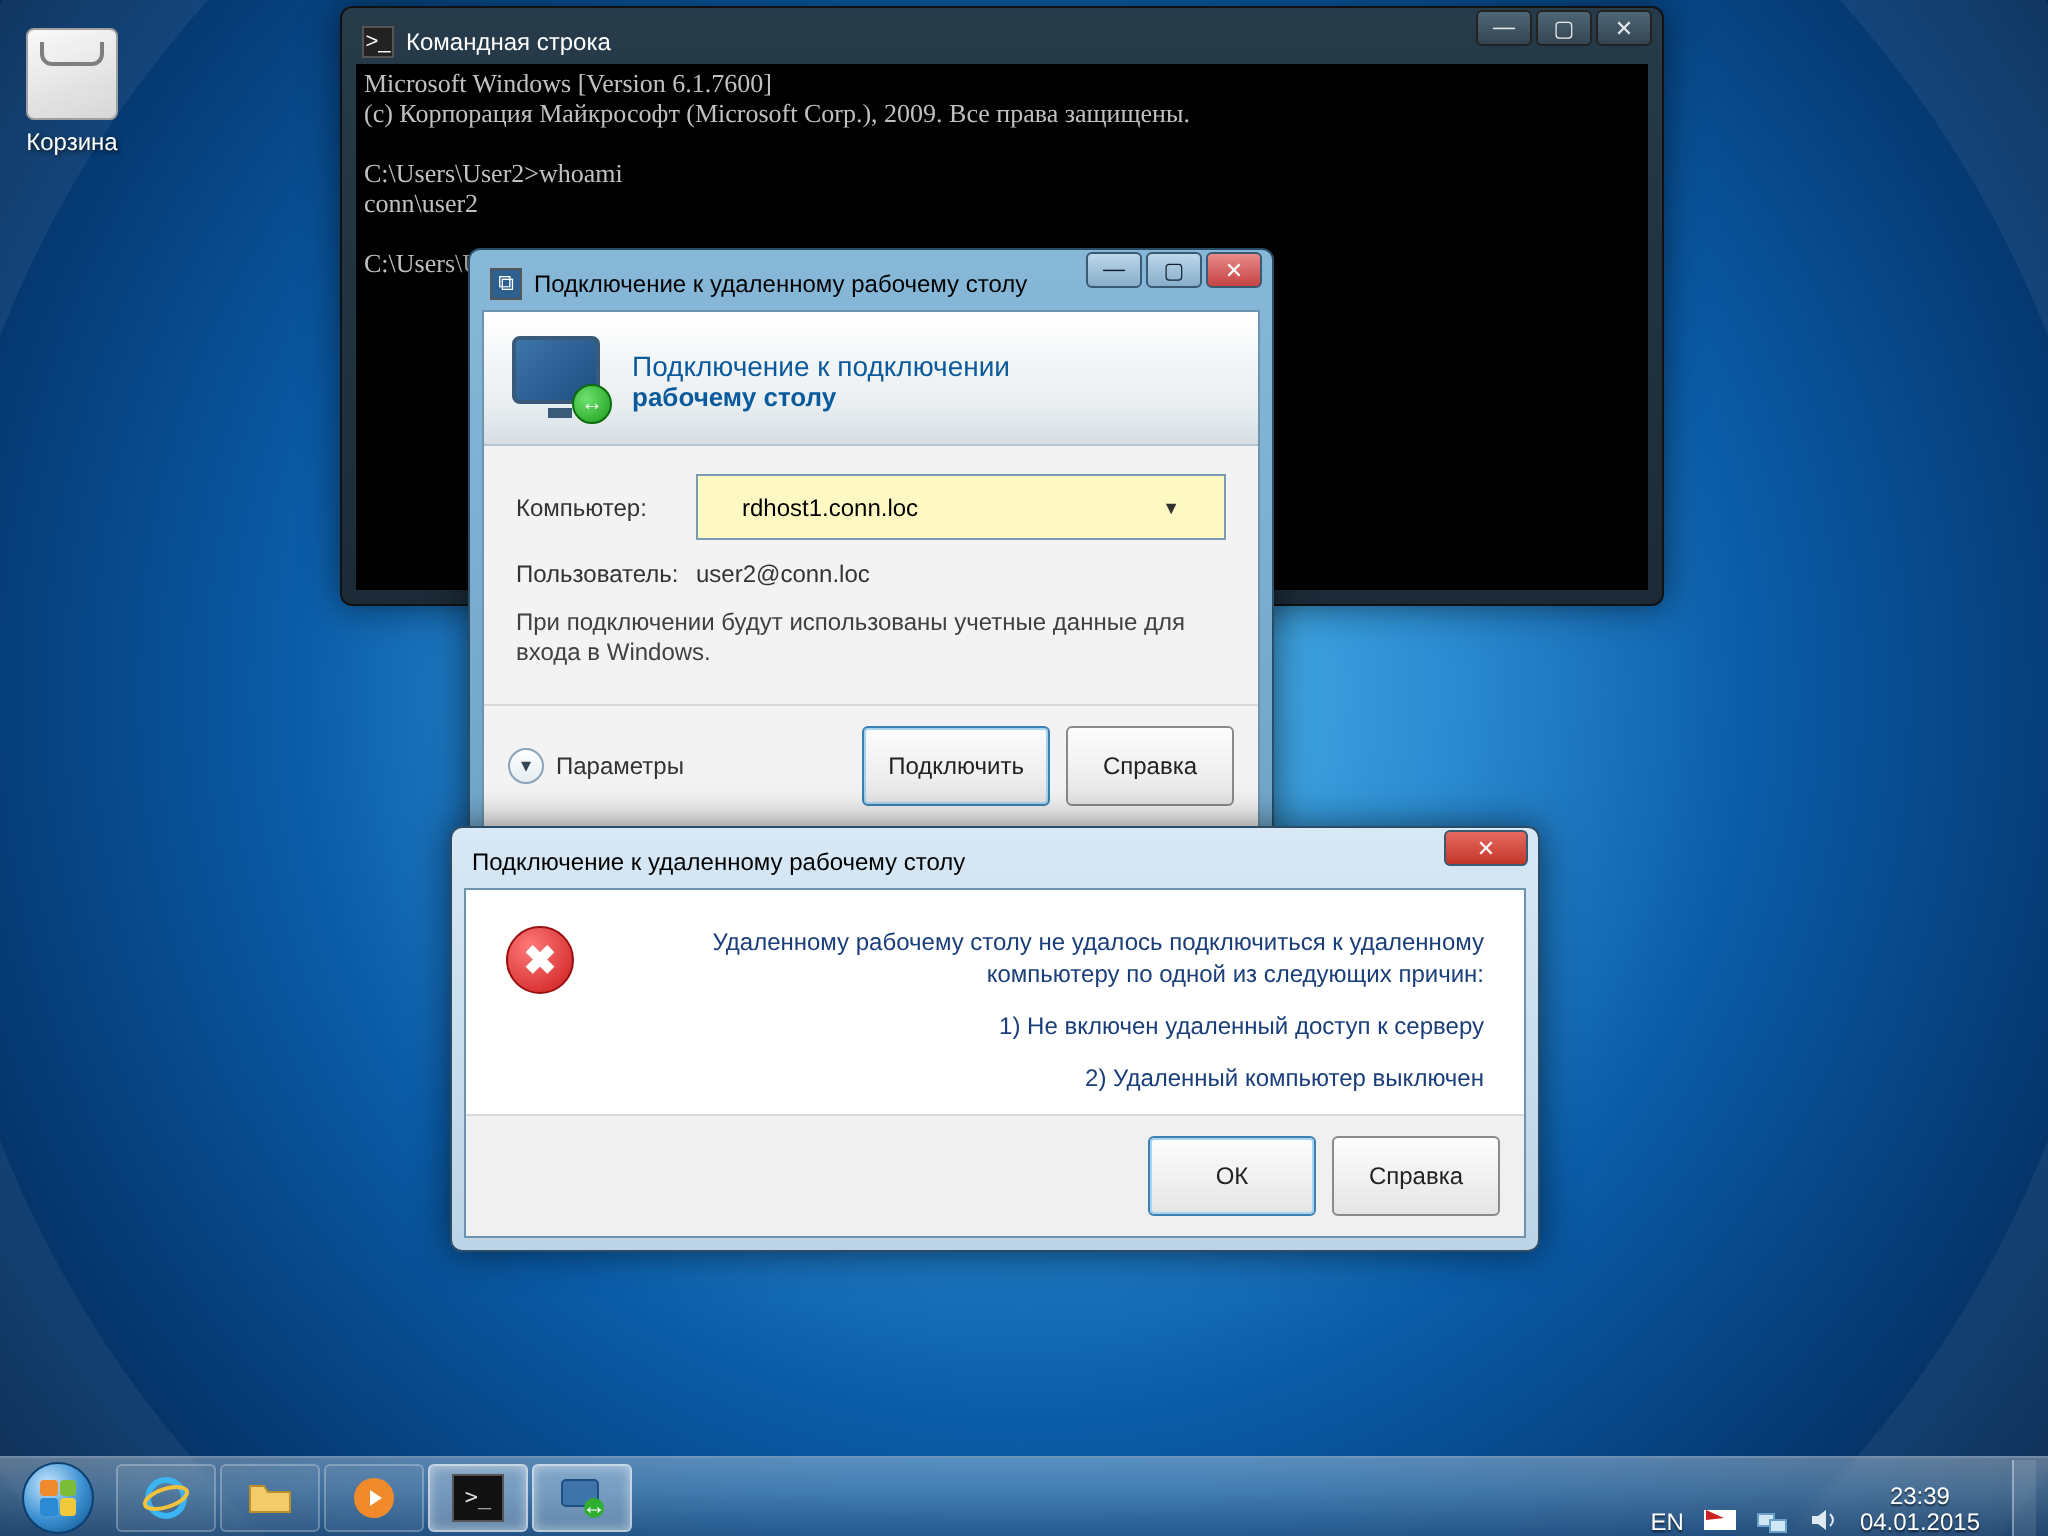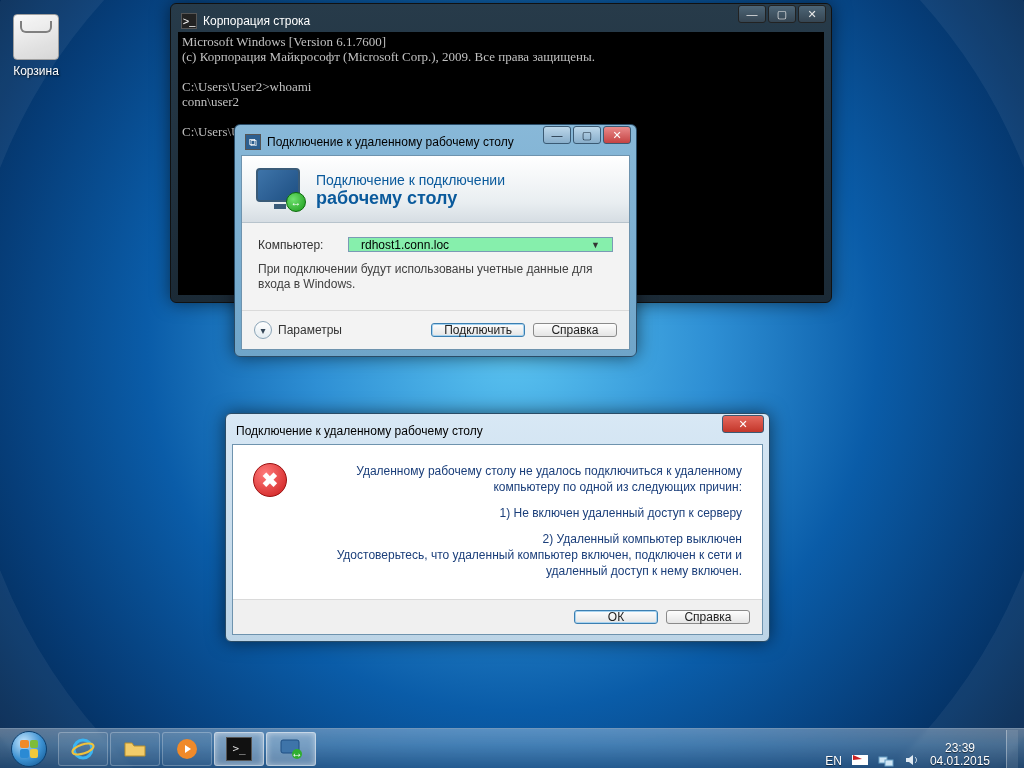--- a/index.html
+++ b/index.html
@@ -24,33 +24,33 @@
 #cmd .client{position:absolute;left:7px;right:7px;top:28px;bottom:7px;background:#000;color:#c0c0c0;font-family:Liberation Serif, serif;font-size:13px;line-height:15px;padding:2px 4px;white-space:pre;overflow:hidden;}
 
 #rdp{left:234px;top:124px;width:403px;}
 #rdp .client{background:#fff;border:1px solid #6e93ae;margin-top:2px;}
 .rdp-head{background:linear-gradient(#fff,#e9eef1 70%,#d6dde3);border-bottom:1px solid #b7c3cc;padding:12px 14px 10px;display:flex;align-items:center;gap:10px;}
 .rdp-logo{width:50px;height:44px;position:relative;}
 .rdp-logo .mon{position:absolute;left:0;top:0;width:44px;height:34px;border:2px solid #3a5b78;border-radius:4px;background:linear-gradient(135deg,#3e74a9,#1e4f83);}
 .rdp-logo .mon::after{content:"";position:absolute;left:16px;top:34px;width:12px;height:5px;background:#3a5b78;}
 .rdp-logo .badge{position:absolute;right:0;bottom:0;width:20px;height:20px;border-radius:50%;background:radial-gradient(circle at 35% 35%,#6fe26f,#1a9a1a);border:1px solid #0c6b0c;display:flex;align-items:center;justify-content:center;color:#fff;font-weight:bold;font-size:11px;}
 .rdp-title1{color:#0a5a9c;font-size:14px;}
-.rdp-title2{color:#0a5a9c;font-size:18px;font-weight:bold;}
+.rdp-title2{color:#0a5a9c;font-size:13px;font-weight:bold;}
 .rdp-body{padding:14px 16px 6px;background:#f3f3f3;}
 .rdp-row{display:flex;align-items:center;margin-bottom:10px;}
 .rdp-row label{width:90px;color:#333;}
-.rdp-row .combo{flex:1;height:15px;border:1px solid #7a9ab5;background:#86efac;display:flex;align-items:center;padding:0 12px;justify-content:space-between;}
+.rdp-row .combo{flex:1;height:33px;border:1px solid #7a9ab5;background:#fef9c3;display:flex;align-items:center;padding:0 22px;justify-content:space-between;}
 .rdp-row .combo .arrow{font-size:9px;color:#333;}
 .rdp-row .val{color:#333;}
 .rdp-note{color:#404040;margin:6px 0 12px;line-height:15px;}
 .rdp-foot{background:#f3f3f3;border-top:1px solid #dadada;padding:10px 12px;display:flex;align-items:center;justify-content:space-between;}
 .params{display:flex;align-items:center;gap:6px;color:#333;}
 .params .circ{width:18px;height:18px;border:1px solid #8aa4b7;border-radius:50%;background:linear-gradient(#fff,#e4ecf1);display:flex;align-items:center;justify-content:center;font-size:10px;color:#345;}
 .btnrow{display:flex;gap:8px;}
-.btn{min-width:84px;height:14px;border:1px solid #8a8a8a;border-radius:3px;background:linear-gradient(#fdfdfd,#e5e5e5);padding:0 12px;display:flex;align-items:center;justify-content:center;color:#222;text-align:center;}
+.btn{min-width:84px;height:40px;border:1px solid #8a8a8a;border-radius:3px;background:linear-gradient(#fdfdfd,#e5e5e5);padding:0 12px;display:flex;align-items:center;justify-content:center;color:#222;text-align:center;}
 .btn.def{border-color:#3c7fb1;box-shadow:0 0 0 1px #a7d3f0 inset;}
 
 #err{left:225px;top:413px;width:545px;background:linear-gradient(#d8e8f5,#bcd4e6);}
 #err .titlebar{color:#000;}
 #err .client{background:#fff;border:1px solid #6e93ae;margin-top:2px;}
 #err .wcontrols .wbtn{display:none;}
 #err .wcontrols .close{display:flex;width:42px;background:linear-gradient(#e56a5f,#c3362a);}
 .err-body{padding:18px 20px 10px;display:flex;gap:14px;}
 .err-icon{width:34px;height:34px;border-radius:50%;background:radial-gradient(circle at 35% 30%,#ff7a7a,#cc1b1b);display:flex;align-items:center;justify-content:center;color:#fff;font-weight:bold;font-size:20px;flex-shrink:0;border:1px solid #9a0f0f;}
 .err-text{color:#1a3e7a;line-height:16px;text-align:right;}
@@ -80,21 +80,21 @@
 <body>
 
 <div class="desktop-icon">
   <div class="ico"></div>
   <div>Корзина</div>
 </div>
 
 <div id="cmd" class="win">
   <div class="titlebar">
     <span class="ticon">&gt;_</span>
-    <span>Корпорация строка</span>
+    <span>Командная строка</span>
   </div>
   <div class="wcontrols">
     <div class="wbtn">—</div>
     <div class="wbtn">▢</div>
     <div class="wbtn close">✕</div>
   </div>
   <div class="client">Microsoft Windows [Version 6.1.7600]
 (c) Корпорация Майкрософт (Microsoft Corp.), 2009. Все права защищены.
 
 C:\Users\User2&gt;whoami
@@ -125,20 +125,24 @@
       </div>
     </div>
     <div class="rdp-body">
       <div class="rdp-row">
         <label>Компьютер:</label>
         <div class="combo">
           <span>rdhost1.conn.loc</span>
           <span class="arrow">▼</span>
         </div>
       </div>
+      <div class="rdp-row">
+        <label>Пользователь:</label>
+        <span class="val">user2@conn.loc</span>
+      </div>
       <div class="rdp-note">При подключении будут использованы учетные данные для входа в Windows.</div>
     </div>
     <div class="rdp-foot">
       <div class="params">
         <span class="circ">▾</span>
         <span>Параметры</span>
       </div>
       <div class="btnrow">
         <div class="btn def">Подключить</div>
         <div class="btn">Справка</div>
@@ -155,21 +159,20 @@
 
     <div class="wbtn close">✕</div>
   </div>
   <div class="client">
     <div class="err-body">
       <div class="err-icon">✖</div>
       <div class="err-text">
         <p>Удаленному рабочему столу не удалось подключиться к удаленному компьютеру по одной из следующих причин:</p>
         <p class="ind">1) Не включен удаленный доступ к серверу</p>
         <p class="ind" style="margin-bottom:0">2) Удаленный компьютер выключен</p>
-        <p>Удостоверьтесь, что удаленный компьютер включен, подключен к сети и удаленный доступ к нему включен.</p>
       </div>
     </div>
     <div class="err-foot">
       <div class="btn def">ОК</div>
       <div class="btn">Справка</div>
     </div>
   </div>
 </div>
 
 <div class="taskbar">

